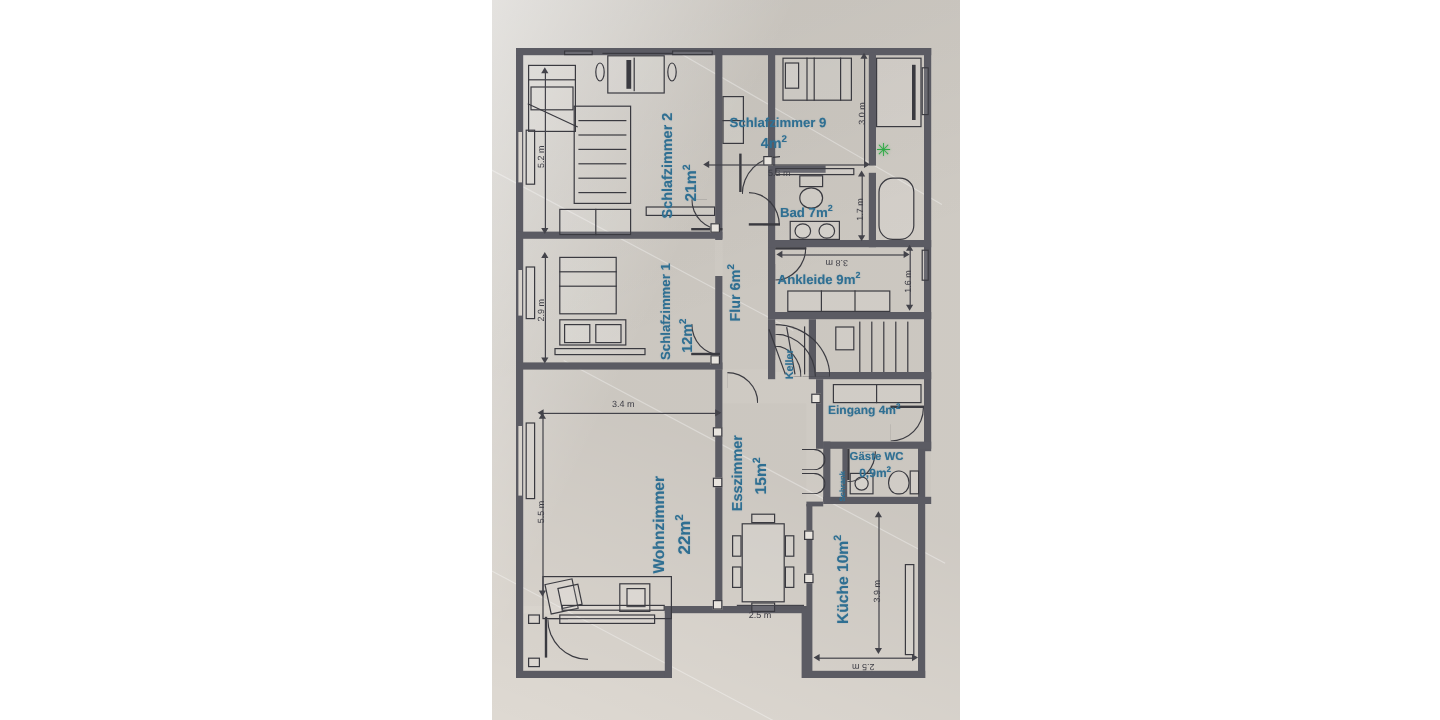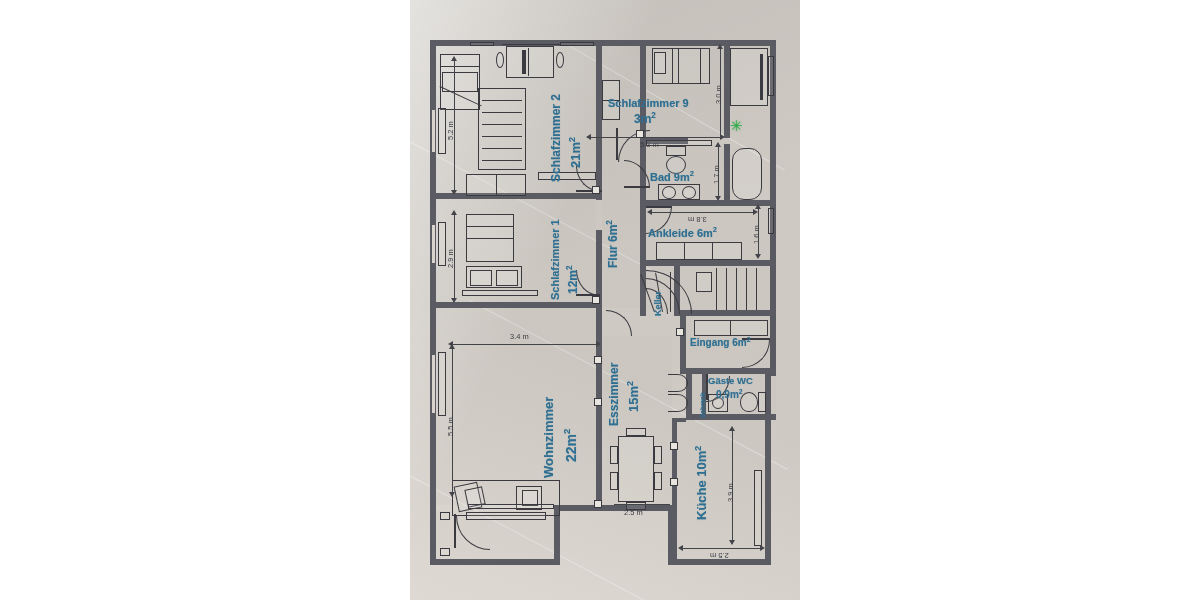--- a/index.html
+++ b/index.html
@@ -213,21 +213,21 @@
     <div class="dim" style="left:310px;top:48px;width:1px;height:88px;"></div>
     <div class="arrowu" style="left:307px;top:44px;"></div>
     <div class="dlabel v" style="left:304px;top:104px;">3.0 m</div>
 
     <div class="plant" style="left:320px;top:118px;">✳</div>
 
     <div class="rlabel" style="left:198px;top:98px;font-size:11px;">
       <span>Schlafzimmer 9</span>
     </div>
     <div class="rlabel" style="left:224px;top:112px;font-size:12px;">
-      <span>3m</span><sup>2</sup>
+      <span>4m</span><sup>2</sup>
     </div>
 
     <div class="room" style="left:236px;top:144px;width:78px;height:56px;"></div>
 
     <div class="furn" style="left:236px;top:140px;width:66px;height:6px;"></div>
 
     <div class="furn" style="left:256px;top:146px;width:20px;height:10px;"></div>
     <div class="furn" style="left:256px;top:156px;width:20px;height:18px;border-radius:50%;"></div>
 
     <div class="furn" style="left:248px;top:184px;width:42px;height:16px;"></div>
@@ -238,21 +238,21 @@
 
     <div class="swing" style="left:214px;top:160px;width:26px;height:28px;border-radius:0 100% 0 0;border-bottom:none;border-left:none;"></div>
     <div class="line" style="left:214px;top:186px;width:26px;height:2px;"></div>
 
     <div class="dim" style="left:308px;top:146px;width:1px;height:52px;"></div>
     <div class="arrowu" style="left:305px;top:142px;"></div>
     <div class="arrowd" style="left:305px;top:196px;"></div>
     <div class="dlabel v" style="left:302px;top:184px;">1.7 m</div>
 
     <div class="rlabel" style="left:240px;top:170px;font-size:11px;">
-      <span>Bad 9m</span><sup>2</sup>
+      <span>Bad 7m</span><sup>2</sup>
     </div>
 
     <div class="room" style="left:236px;top:206px;width:130px;height:54px;"></div>
     <div class="furn" style="left:246px;top:242px;width:86px;height:18px;"></div>
     <div class="line" style="left:274px;top:242px;width:1px;height:18px;"></div>
     <div class="line" style="left:302px;top:242px;width:1px;height:18px;"></div>
 
     <div class="swing" style="left:236px;top:206px;width:26px;height:28px;border-radius:0 0 100% 0;border-top:none;border-left:none;"></div>
     <div class="line" style="left:236px;top:206px;width:26px;height:2px;"></div>
 
@@ -260,21 +260,21 @@
     <div class="arrowl" style="left:237px;top:209px;"></div>
     <div class="arrowr" style="left:343px;top:209px;"></div>
     <div class="dlabel flip" style="left:278px;top:215px;">3.8 m</div>
 
     <div class="dim" style="left:348px;top:208px;width:1px;height:48px;"></div>
     <div class="arrowu" style="left:345px;top:204px;"></div>
     <div class="arrowd" style="left:345px;top:254px;"></div>
     <div class="dlabel v" style="left:342px;top:244px;">1.6 m</div>
 
     <div class="rlabel" style="left:238px;top:226px;font-size:11px;">
-      <span>Ankleide 6m</span><sup>2</sup>
+      <span>Ankleide 9m</span><sup>2</sup>
     </div>
 
     <div class="room" style="left:236px;top:266px;width:130px;height:44px;"></div>
 
     <div class="swing" style="left:236px;top:270px;width:46px;height:44px;border-radius:0 100% 0 0;border-bottom:none;border-left:none;"></div>
     <div class="swing" style="left:236px;top:278px;width:34px;height:36px;border-radius:0 100% 0 0;border-bottom:none;border-left:none;"></div>
     <div class="swing" style="left:236px;top:288px;width:22px;height:26px;border-radius:0 100% 0 0;border-bottom:none;border-left:none;"></div>
     <div class="line" style="left:244px;top:272px;width:1px;height:40px;transform:rotate(-20deg);transform-origin:50% 100%;"></div>
     <div class="line" style="left:252px;top:272px;width:1px;height:40px;transform:rotate(-10deg);transform-origin:50% 100%;"></div>
     <div class="line" style="left:260px;top:272px;width:1px;height:40px;"></div>
@@ -290,21 +290,21 @@
       <span>Keller</span>
     </div>
 
     <div class="room" style="left:276px;top:316px;width:90px;height:52px;"></div>
     <div class="furn" style="left:284px;top:320px;width:74px;height:16px;"></div>
     <div class="line" style="left:320px;top:320px;width:1px;height:16px;"></div>
 
     <div class="swing" style="left:332px;top:340px;width:28px;height:28px;border-radius:0 0 100% 0;border-top:none;border-left:none;"></div>
     <div class="line" style="left:332px;top:338px;width:28px;height:2px;"></div>
     <div class="rlabel" style="left:280px;top:336px;font-size:10px;">
-      <span>Eingang 6m</span><sup>2</sup>
+      <span>Eingang 4m</span><sup>2</sup>
     </div>
 
     <div class="room" style="left:296px;top:374px;width:70px;height:40px;"></div>
     <div class="swing" style="left:296px;top:376px;width:24px;height:26px;border-radius:0 0 100% 0;border-top:none;border-left:none;"></div>
     <div class="line" style="left:296px;top:374px;width:2px;height:26px;"></div>
 
     <div class="furn" style="left:298px;top:394px;width:20px;height:18px;"></div>
     <div class="furn" style="left:302px;top:397px;width:12px;height:12px;border-radius:50%;"></div>
 
     <div class="furn" style="left:330px;top:392px;width:18px;height:20px;border-radius:50% 50% 45% 45%;"></div>

